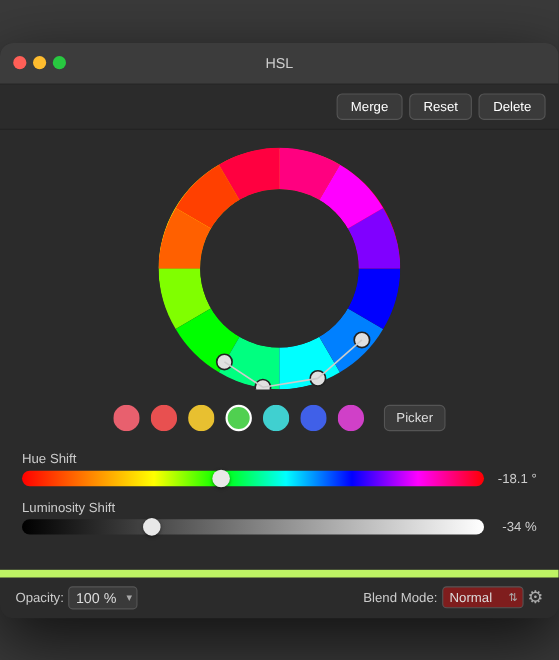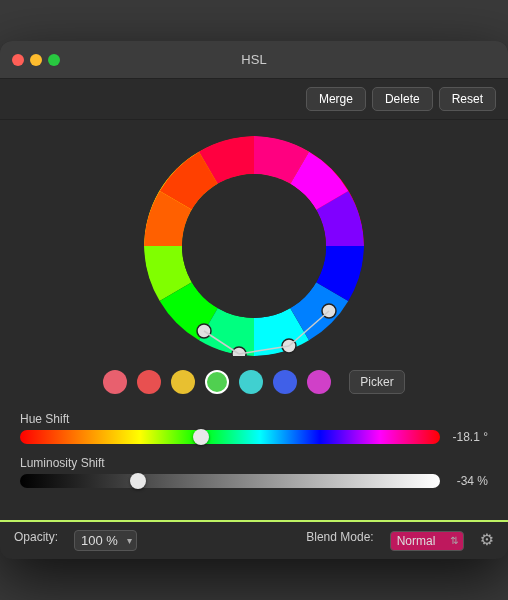--- a/index.html
+++ b/index.html
@@ -161,23 +161,24 @@
     .sat-track {
       background: linear-gradient(to right, #888, #ff4444);
     }
     
     .lum-track {
       background: linear-gradient(to right, #000, #fff);
     }
     
     .footer {
       display: flex;
+      align-items: center;
       padding: 8px 14px;
-      border-top: 2px solid #bef264;
-      gap: 16px;
+      border-top: 7px solid #bef264;
+      gap: 4px;
       margin-top: 4px;
     }
     .footer-label {
       color: #ccc;
       font-size: 12px;
     }
     .footer-select {
       background: #3a3a3a;
       color: #ddd;
       border: 1px solid #555;
@@ -195,21 +196,21 @@
     }
     .select-arrow {
       position: absolute;
       right: 5px;
       pointer-events: none;
       color: #aaa;
       font-size: 10px;
     }
     .footer-spacer { flex: 1; }
     .blend-mode-select {
-      background: #be185d;
+      background: #7f1d1d;
       color: #ddd;
       border: 1px solid #555;
       border-radius: 4px;
       padding: 2px 24px 2px 6px;
       font-size: 12px;
       appearance: none;
       cursor: pointer;
     }
     .gear-icon {
       color: #aaa;
@@ -237,22 +238,22 @@
       <div class="traffic-light tl-close"></div>
       <div class="traffic-light tl-min"></div>
       <div class="traffic-light tl-max"></div>
     </div>
     <span class="title-bar-text">HSL</span>
   </div>
 
   <div class="toolbar">
     <div class="toolbar-spacer"></div>
     <button class="btn">Merge</button>
+    <button class="btn">Reset</button>
     <button class="btn">Delete</button>
-    <button class="btn">Reset</button>
   </div>
 
   <div class="content">
 
     <div class="color-wheel-container">
       <div class="color-wheel-wrapper">
         <svg class="color-wheel-svg" viewBox="0 0 220 220" xmlns="http://www.w3.org/2000/svg">
           <defs>
             <radialGradient id="white-fade" cx="50%" cy="50%" r="50%">
               <stop offset="60%" stop-color="white" stop-opacity="0"></stop>

